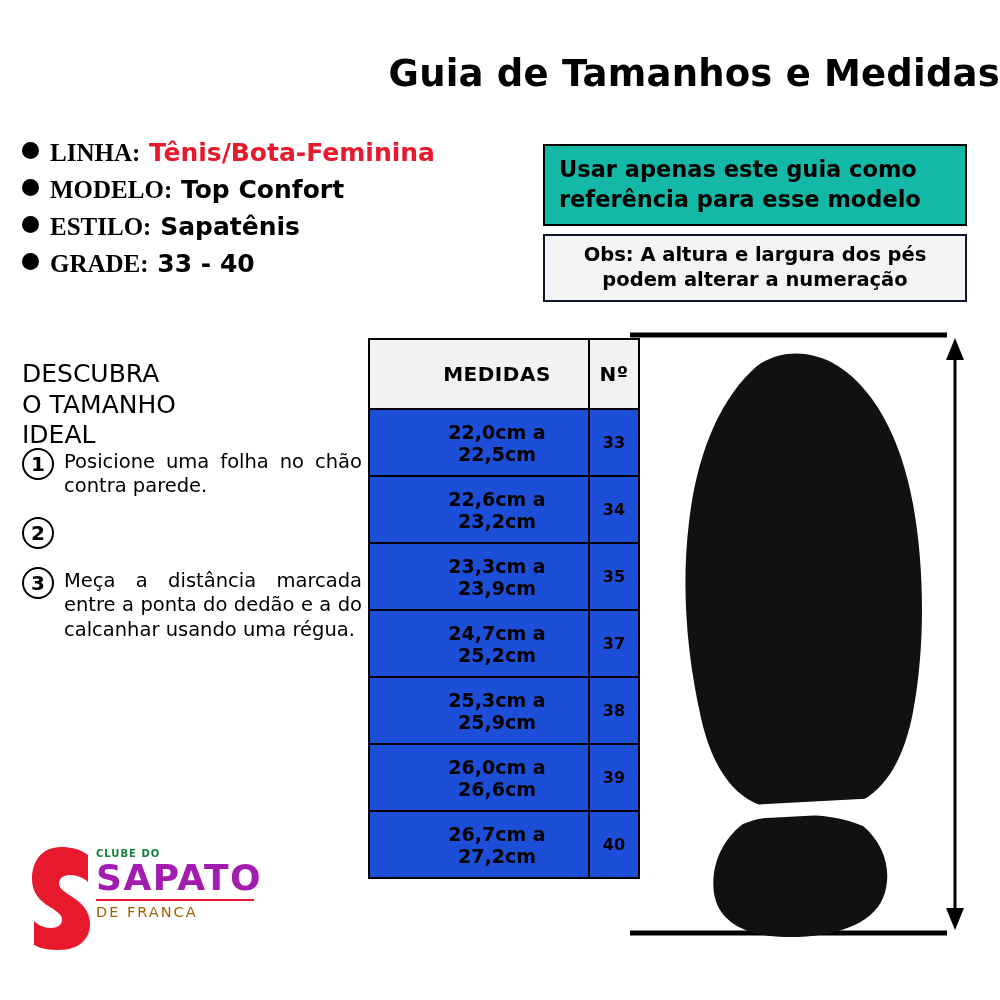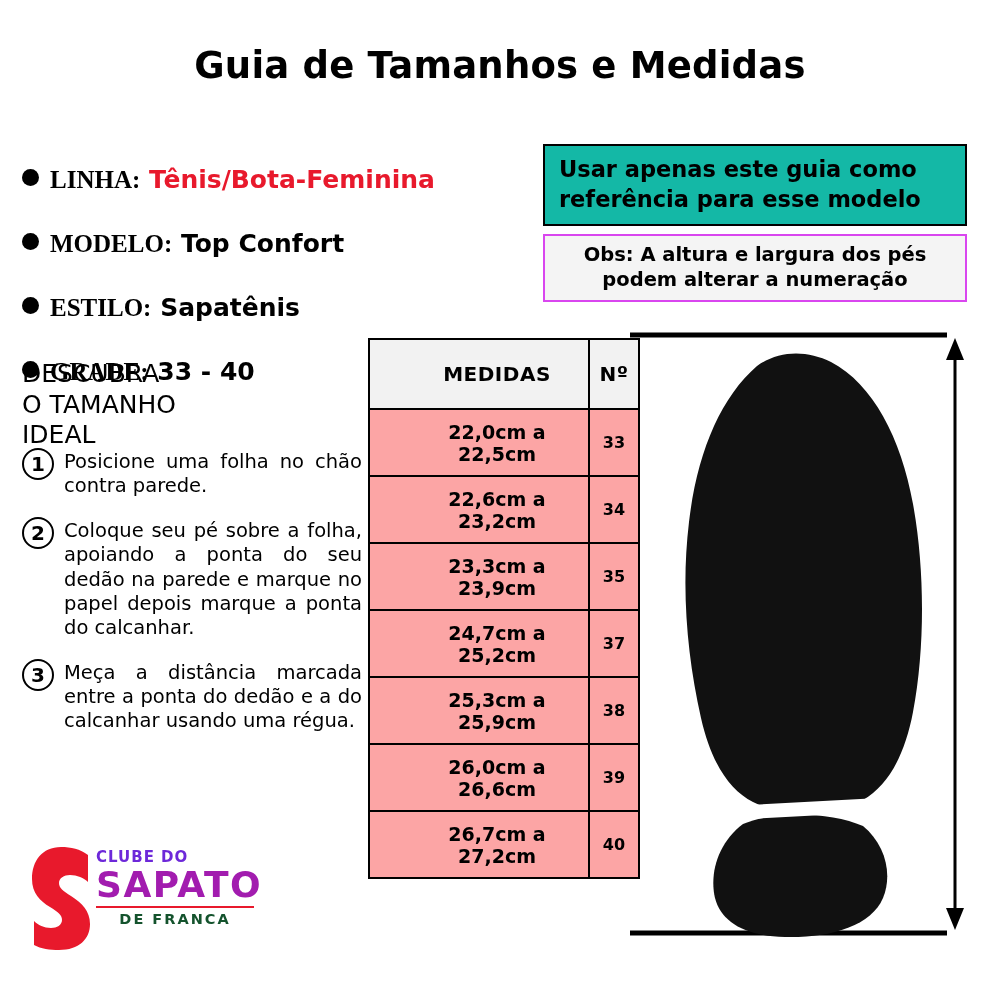--- a/index.html
+++ b/index.html
@@ -12,24 +12,24 @@
     height: 1000px;
     font-family: "DejaVu Sans", sans-serif;
     color: #000000;
     position: relative;
     overflow: hidden;
   }
 
   
   #title {
     position: absolute;
-    top: 44px;
+    top: 52px;
     left: 0;
     width: 1000px;
-    text-align: center;
+    text-align: right;
     font-size: 37px;
     font-weight: bold;
     letter-spacing: 0.2px;
   }
 
   
   #spec-list {
     position: absolute;
     top: 138px;
     left: 22px;
@@ -46,21 +46,21 @@
     width: 17px;
     height: 17px;
     border-radius: 50%;
     background: #000;
     margin-right: 11px;
     flex: 0 0 auto;
     position: relative;
     top: -2px;
   }
   .spec-label { white-space: pre; font-family: Liberation Serif, serif; }
-  .spec-value { white-space: pre; margin-top: 27px; }
+  .spec-value { white-space: pre; }
   .spec-value.red { color: #e8192c; }
 
   
   #note-box-1 {
     position: absolute;
     top: 144px;
     left: 543px;
     width: 424px;
     height: 82px;
     border: 2px solid #000;
@@ -70,21 +70,21 @@
     font-size: 22.5px;
     font-weight: bold;
     line-height: 1.33;
   }
   #note-box-2 {
     position: absolute;
     top: 234px;
     left: 543px;
     width: 424px;
     height: 68px;
-    border: 2px solid #d946ef;
+    border: 2px solid #0f172a;
     background: #f4f4f4;
     box-sizing: border-box;
     padding: 6px 10px 0 10px;
     font-size: 19.5px;
     font-weight: bold;
     line-height: 1.3;
     text-align: center;
   }
 
   
@@ -148,21 +148,21 @@
   }
   thead th {
     background: #f2f2f2;
     height: 70px;
     font-size: 20px;
     letter-spacing: 0.5px;
   }
   tbody td {
     height: 67px;
     font-size: 19px;
-    background: #fca5a5;
+    background: #1d4ed8;
   }
   .col-med { width: 220px; padding-left: 37px; }
   .col-num { width: 50px; }
   tbody td.col-num { font-size: 16px; }
 
   
   #sole-area {
     position: absolute;
     top: 326px;
     left: 625px;
@@ -179,44 +179,44 @@
     width: 240px;
     height: 110px;
   }
   #logo-text {
     position: absolute;
     left: 96px;
     top: 848px;
     width: 170px;
   }
   .logo-top {
-    font-size: 15px;
+    font-size: 10px;
     font-weight: bold;
     letter-spacing: 1px;
-    color: #6d28d9;
+    color: #15803d;
   }
   .logo-main {
     font-size: 36px;
     font-weight: bold;
     letter-spacing: 1.5px;
     line-height: 1.05;
     color: #a21caf;
   }
   .logo-rule {
     width: 158px;
     height: 2px;
     background: #e8192c;
     margin: 2px 0 3px 0;
   }
   .logo-sub {
     font-size: 14.5px;
-    font-weight: bold;
+    font-weight: normal;
     letter-spacing: 2px;
-    color: #14532d;
-    text-align: center;
+    color: #a16207;
+    text-align: left;
     width: 158px;
   }
 </style>
 </head>
 <body>
 
 <div id="title">Guia de Tamanhos e Medidas</div>
 
 <div id="spec-list">
 
@@ -259,21 +259,20 @@
 
 <div id="steps">
 
   <div class="step">
     <div class="step-num">1</div>
     <div class="step-text">Posicione uma folha no chão contra parede.</div>
   </div>
 
   <div class="step">
     <div class="step-num">2</div>
-    <div class="step-text">Coloque seu pé sobre a folha, apoiando a ponta do seu dedão na parede e marque no papel depois marque a ponta do calcanhar.</div>
   </div>
 
   <div class="step">
     <div class="step-num">3</div>
     <div class="step-text">Meça a distância marcada entre a ponta do dedão e a do calcanhar usando uma régua.</div>
   </div>
 
 </div>
 
 <div id="table-wrap">

